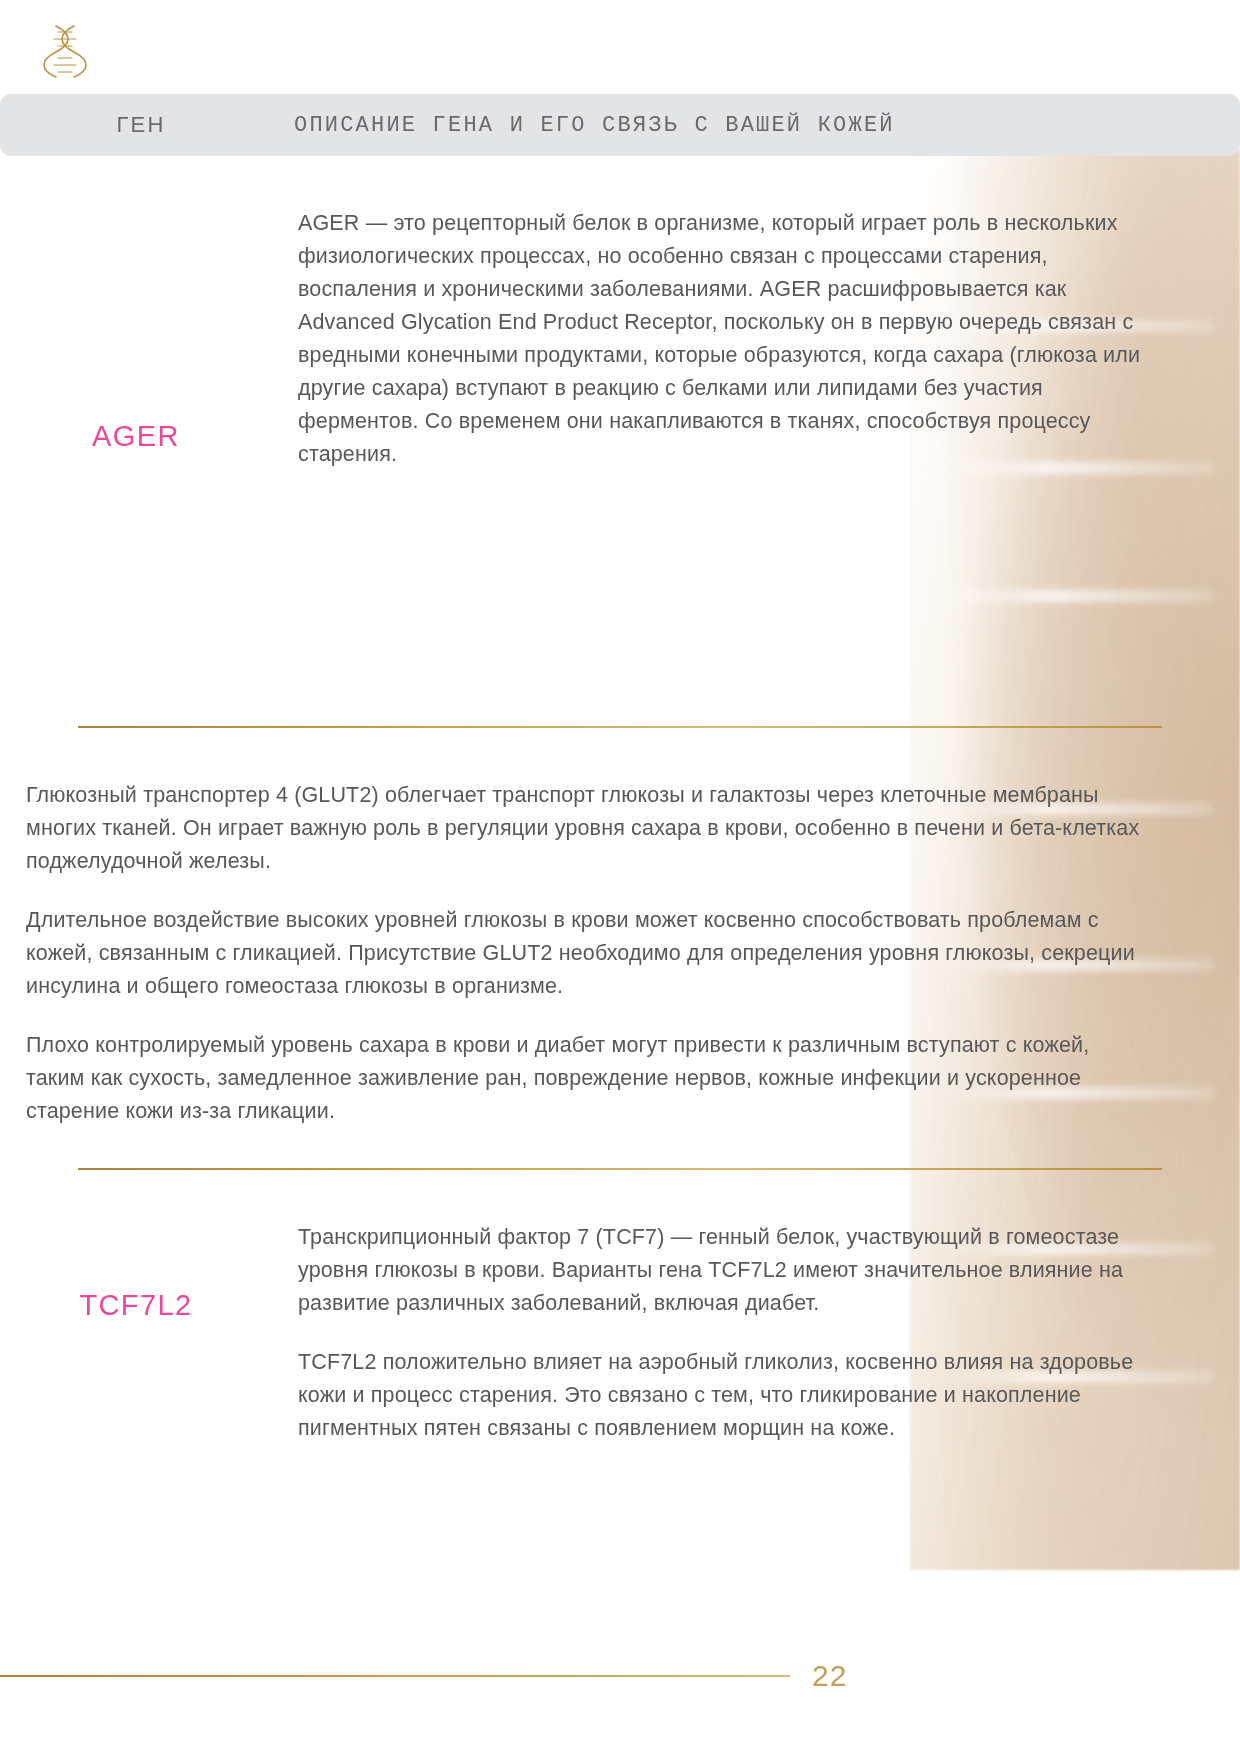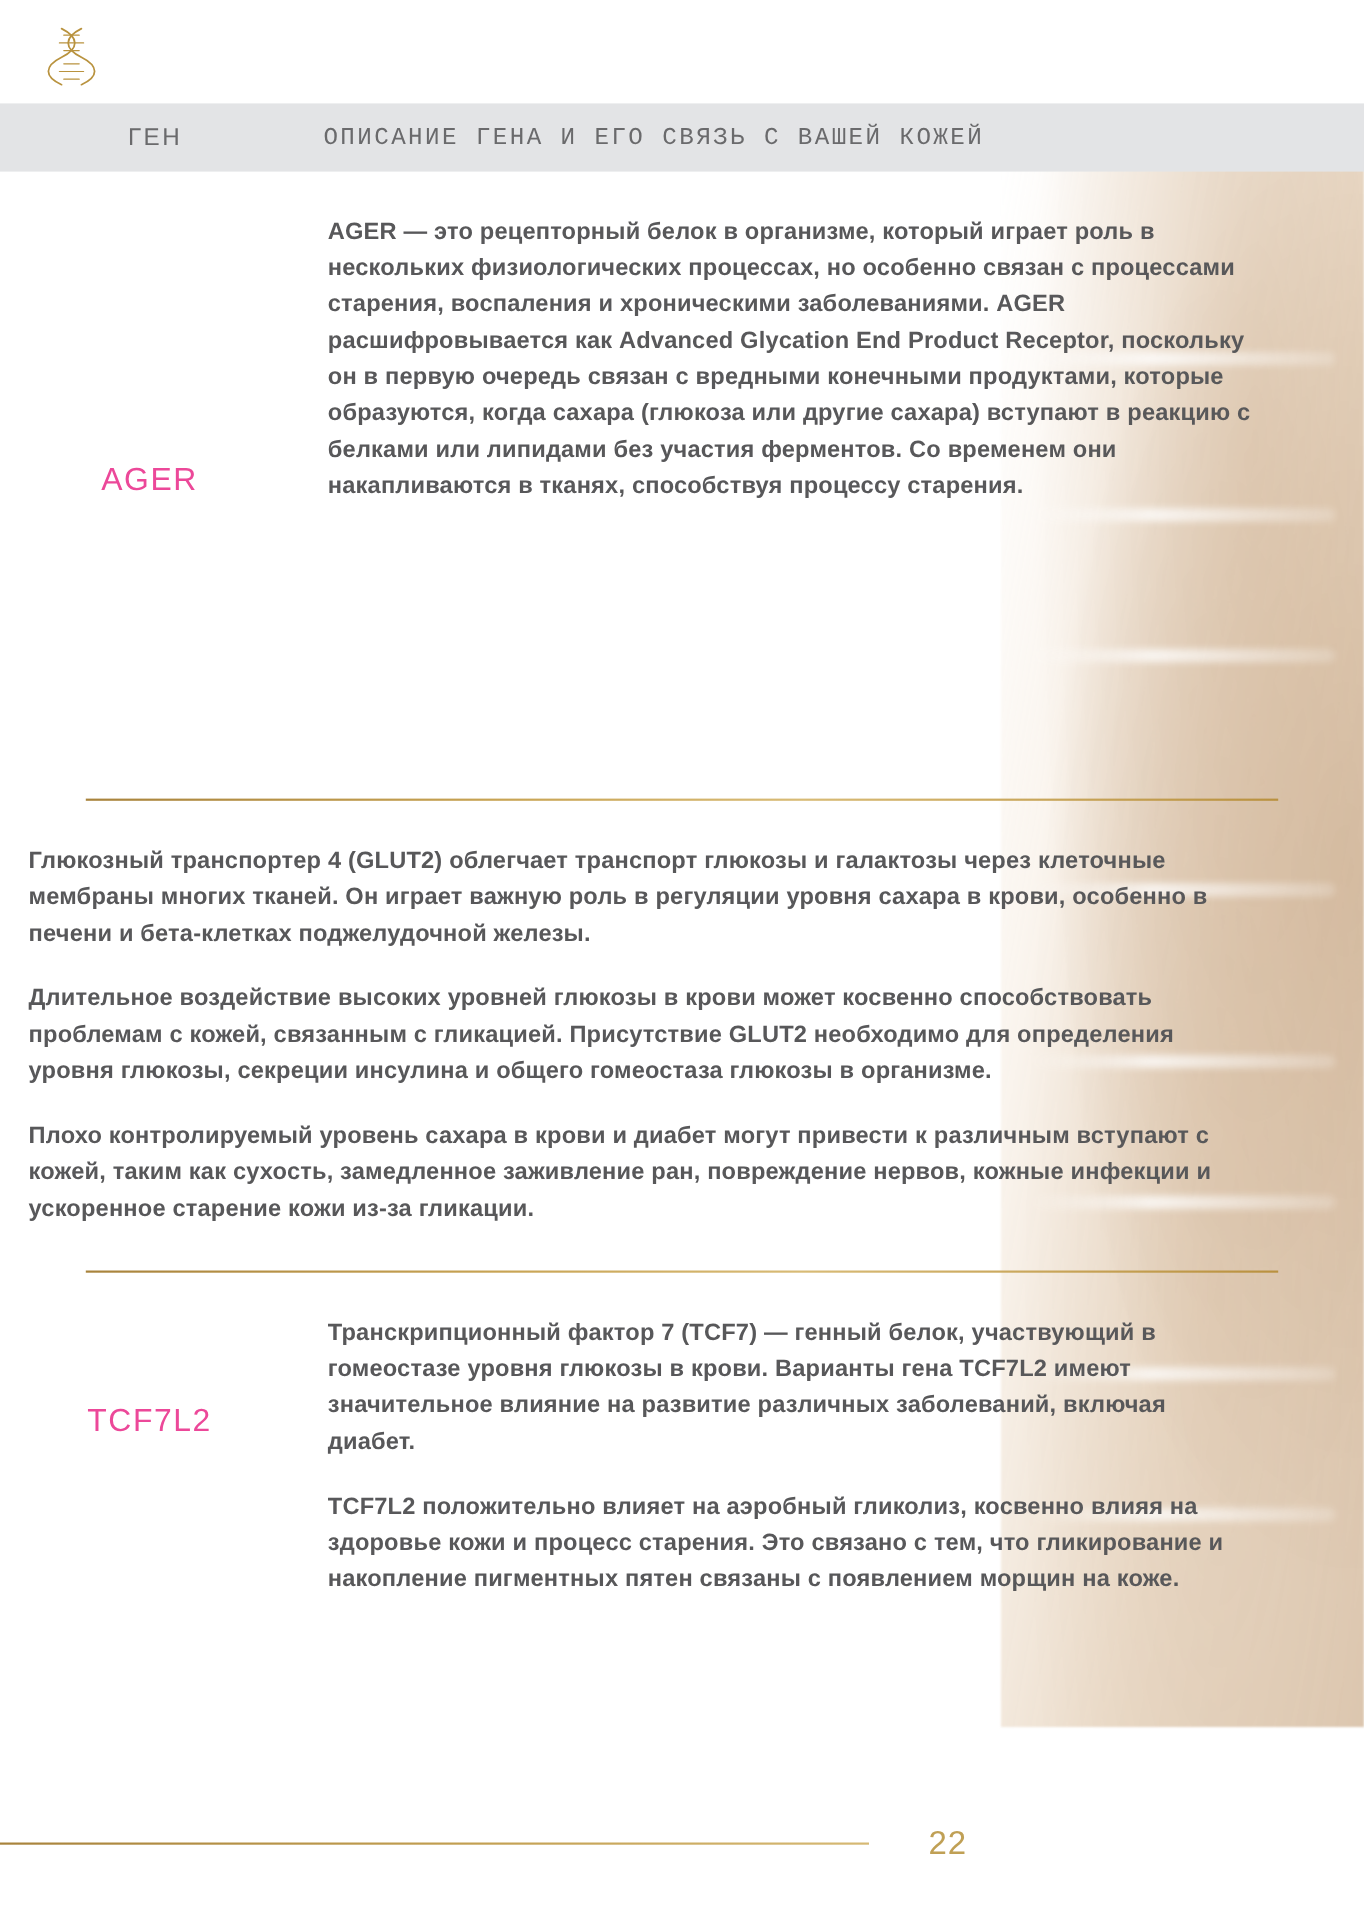--- a/index.html
+++ b/index.html
@@ -66,20 +66,21 @@
   
   .table-head {
     background: #e3e4e6;
     height: 62px;
     display: flex;
     align-items: center;
     letter-spacing: 2.2px;
     color: #6a6a6c;
     font-size: 22px;
     font-weight: 300;
+    border-radius: 11px;
   }
   .th-gene {
     width: 262px;
     text-align: center;
     padding-left: 10px;
   }
   .th-desc {
     flex: 1;
     padding-left: 22px;
     font-family: Liberation Mono, monospace;
@@ -101,45 +102,44 @@
     font-size: 29px;
     font-weight: 300;
     letter-spacing: 1.4px;
     color: #ec4899;
   }
   .cell-desc {
     flex: 1;
     padding: 38px 96px 30px 26px;
   }
   .cell-desc p {
-    margin: 0 0 26px 0;
+    margin: 13px 0 26px 0;
     font-size: 21.5px;
     line-height: 33px;
-    font-weight: 700;
+    font-weight: 400;
     color: #58585a;
     letter-spacing: 0.15px;
   }
   .cell-desc p:last-child { margin-bottom: 0; }
 
   .divider {
     height: 2px;
     margin: 10px 78px 0 78px;
     background: linear-gradient(90deg, #a8833c 0%, #c8a454 35%, #d8bb76 60%, #b9913f 100%);
   }
 
   
   .footer {
     position: absolute;
     left: 0;
     right: 0;
     bottom: 58px;
     height: 40px;
     display: flex;
     align-items: center;
-    gap: 32px;
   }
   .footer-rule {
     height: 2px;
     width: 790px;
     margin-left: 0;
     background: linear-gradient(90deg, #a8833c 0%, #c3a052 55%, #d6b974 100%);
   }
   .page-num {
     margin-left: 22px;
     font-size: 30px;

